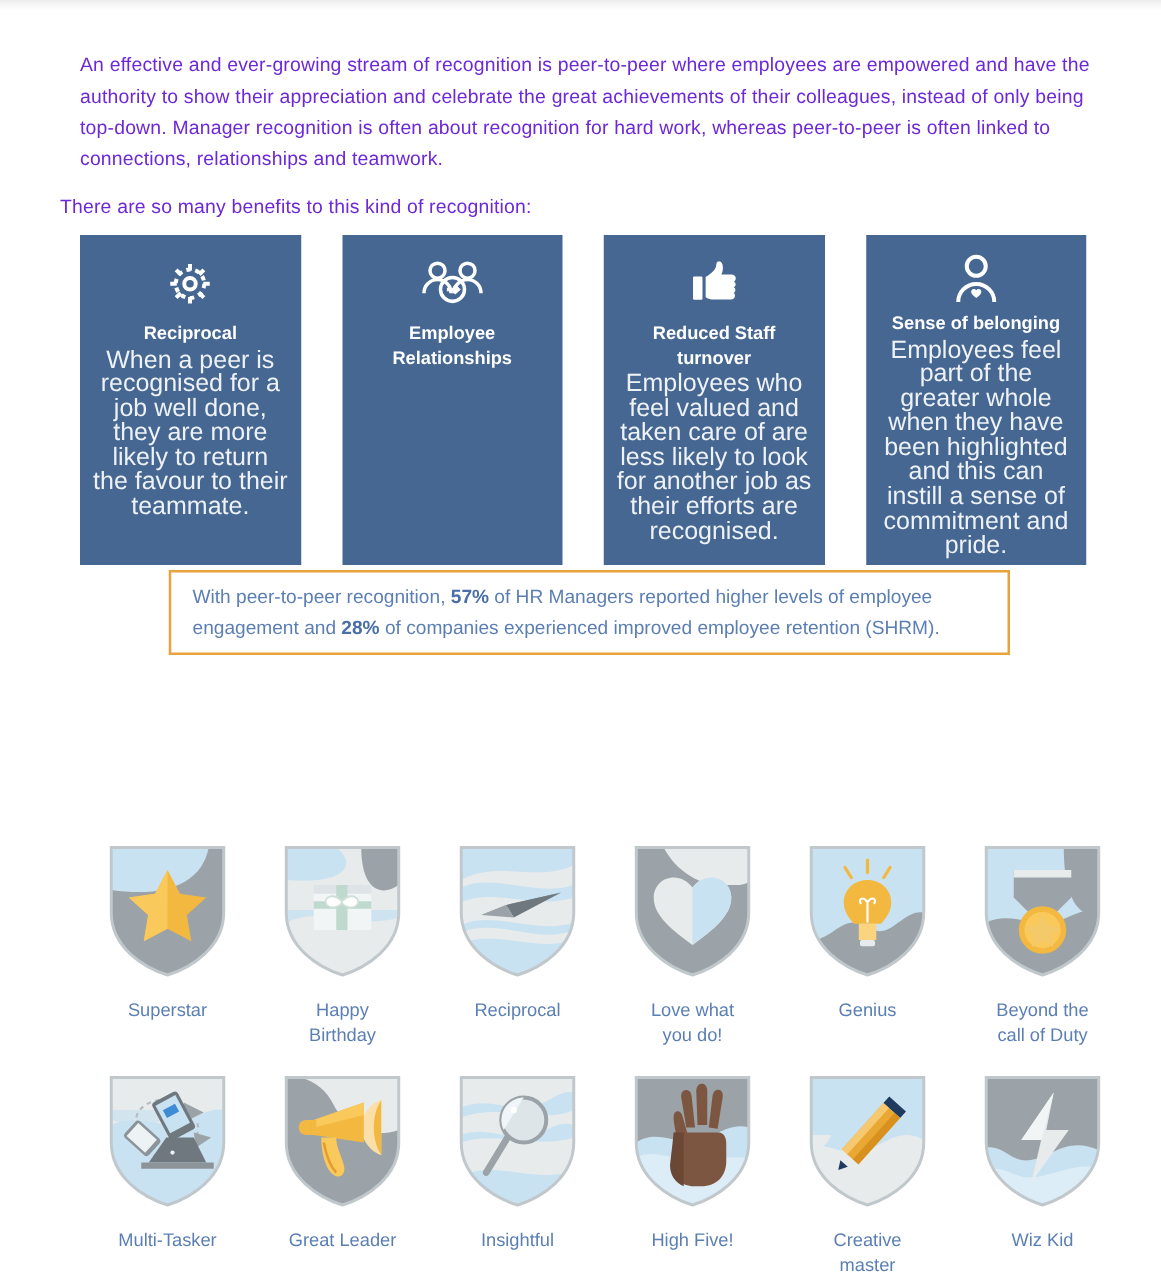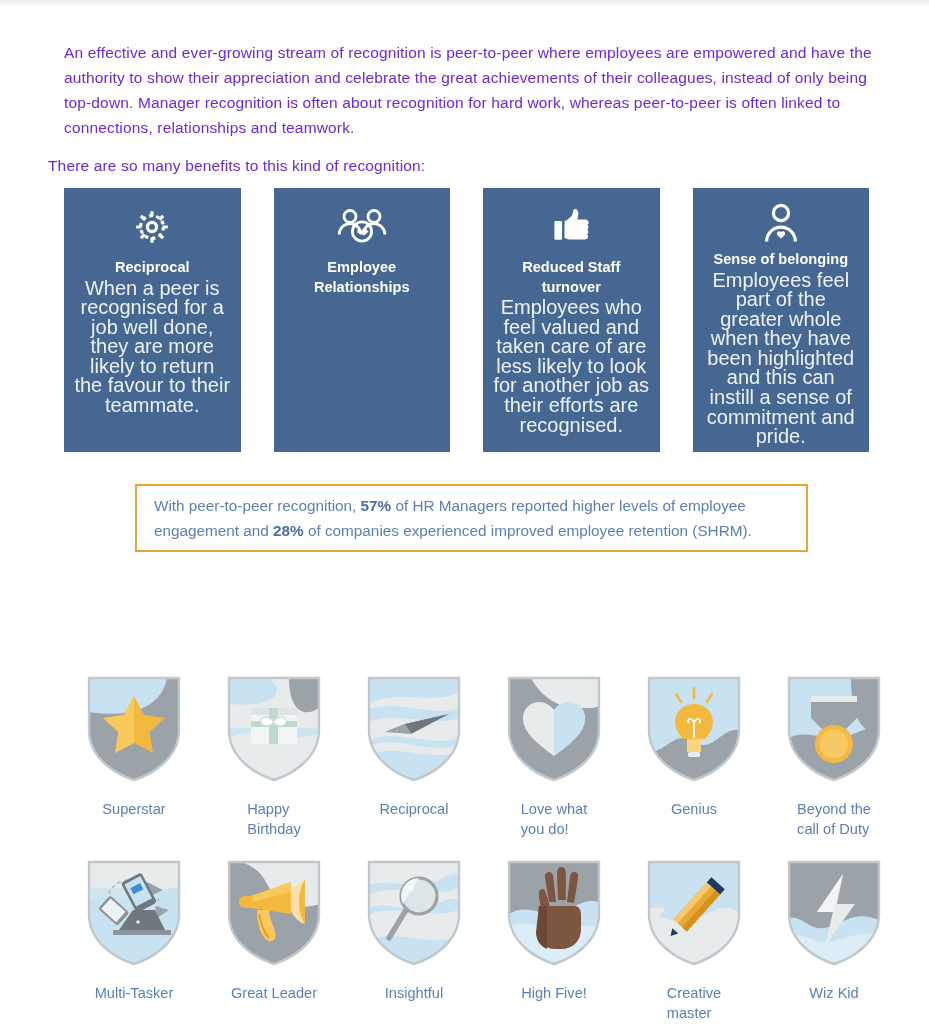--- a/index.html
+++ b/index.html
@@ -66,21 +66,21 @@
   .card-body {
     color: #eef2f7;
     font-size: 20px;
     line-height: 19.6px;
     text-align: center;
   }
 
   
   #stat-box {
     position: absolute;
-    left: 135px; top: 484px;
+    left: 135px; top: 456px;
     width: 673px; height: 68px;
     border: 2px solid #E8A33D;
     background: #ffffff;
     display: flex;
     align-items: center;
   }
   #stat-text {
     color: #5B7FB4;
     font-size: 15.3px;
     line-height: 25px;
@@ -107,20 +107,21 @@
   .badge-art {
     width: 112px; height: 122px;
     display: flex; align-items: flex-start; justify-content: center;
   }
   .badge-art svg { display: block; }
   .badge-label {
     margin-top: 9px;
     color: #5B7FB4;
     font-size: 14.6px;
     line-height: 20px;
+    text-align: center;
     white-space: pre-line;
   }
 </style>
 </head>
 <body>
 
 <div id="page">
 
   <div class="top-edge"></div>
 

